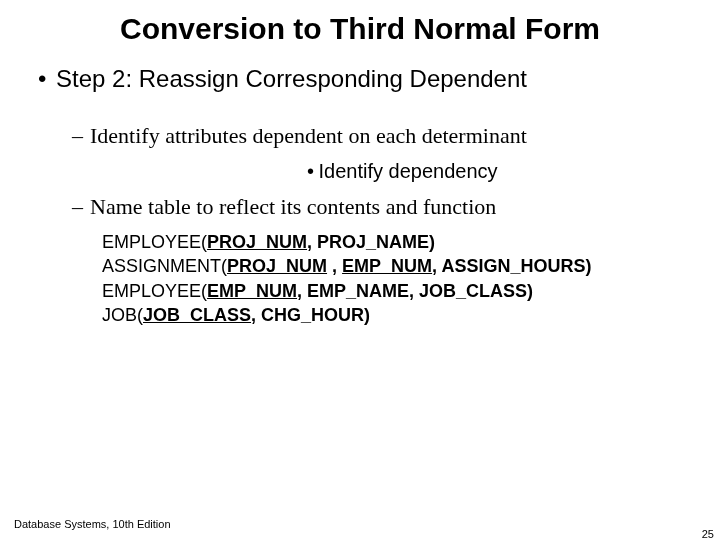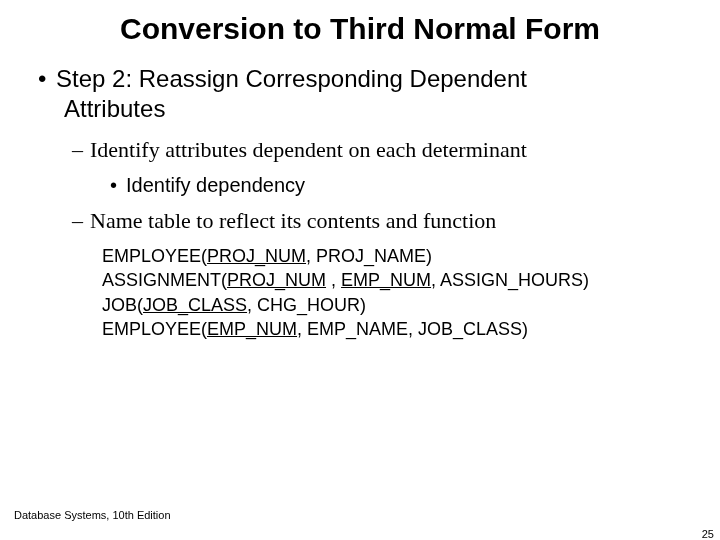--- a/index.html
+++ b/index.html
@@ -14,68 +14,68 @@
   }
   .title {
     text-align: center;
     font-size: 30px;
     font-weight: bold;
     margin-bottom: 18px;
   }
   .lvl1 {
     font-size: 24px;
     margin-left: 8px;
-    margin-bottom: 12px;
+    margin-bottom: 28px;
     line-height: 1.25;
   }
   .lvl1 .bullet { display:inline-block; width: 18px; }
   .lvl1 .cont { display:block; margin-left: 26px; }
   .lvl2 {
     font-size: 22px;
     margin-left: 42px;
     margin-bottom: 10px;
     line-height: 1.25;
     font-family: Liberation Serif, serif;
   }
   .lvl2 .dash { display:inline-block; width: 18px; }
   .lvl2 .cont { display:block; margin-left: 22px; }
   .lvl3 {
     font-size: 20px;
     margin-left: 80px;
     margin-bottom: 10px;
+    text-align: center;
   }
   .lvl3 .bullet { display:inline-block; width: 16px; }
   .schemas {
     margin-left: 72px;
     font-size: 18px;
     line-height: 1.35;
   }
   .schemas .row span.u { text-decoration: underline; }
-  .schemas .row b { font-weight: normal; }
+  .schemas .row b { font-weight: bold; }
   .footer-left {
     position: absolute;
     left: 14px;
-    bottom: 19px;
+    bottom: 10px;
     font-size: 11px;
   }
   .footer-right {
     position: absolute;
     right: 6px;
     bottom: 0;
     font-size: 11px;
   }
 </style>
 </head>
 <body>
 
 <div class="title">Conversion to Third Normal Form</div>
 
 <div class="lvl1">
   <span class="bullet">•</span><span>Step 2: Reassign Corresponding Dependent</span>
-  <span class="cont">Attributes</span>
 </div>
 
 <div class="lvl2">
   <span class="dash">–</span><span>Identify attributes dependent on each determinant</span>
 </div>
 
 <div class="lvl3">
   <span class="bullet">•</span><span>Identify dependency</span>
 </div>
 
@@ -84,21 +84,21 @@
 </div>
 
 <div class="schemas">
   <div class="row">
     <span>EMPLOYEE(</span><b><span class="u">PROJ_NUM</span><span>, PROJ_NAME)</span></b>
   </div>
   <div class="row">
     <span>ASSIGNMENT(</span><b><span class="u">PROJ_NUM</span><span> , </span><span class="u">EMP_NUM</span><span>, ASSIGN_HOURS)</span></b>
   </div>
   <div class="row">
-    <span>JOB(</span><b><span class="u">JOB_CLASS</span><span>, CHG_HOUR)</span></b>
+    <span>EMPLOYEE(</span><b><span class="u">EMP_NUM</span><span>, EMP_NAME, JOB_CLASS)</span></b>
   </div>
   <div class="row">
-    <span>EMPLOYEE(</span><b><span class="u">EMP_NUM</span><span>, EMP_NAME, JOB_CLASS)</span></b>
+    <span>JOB(</span><b><span class="u">JOB_CLASS</span><span>, CHG_HOUR)</span></b>
   </div>
 </div>
 
 <div class="footer-left">Database Systems, 10th Edition</div>
 <div class="footer-right">25</div>
 
 </body></html>

